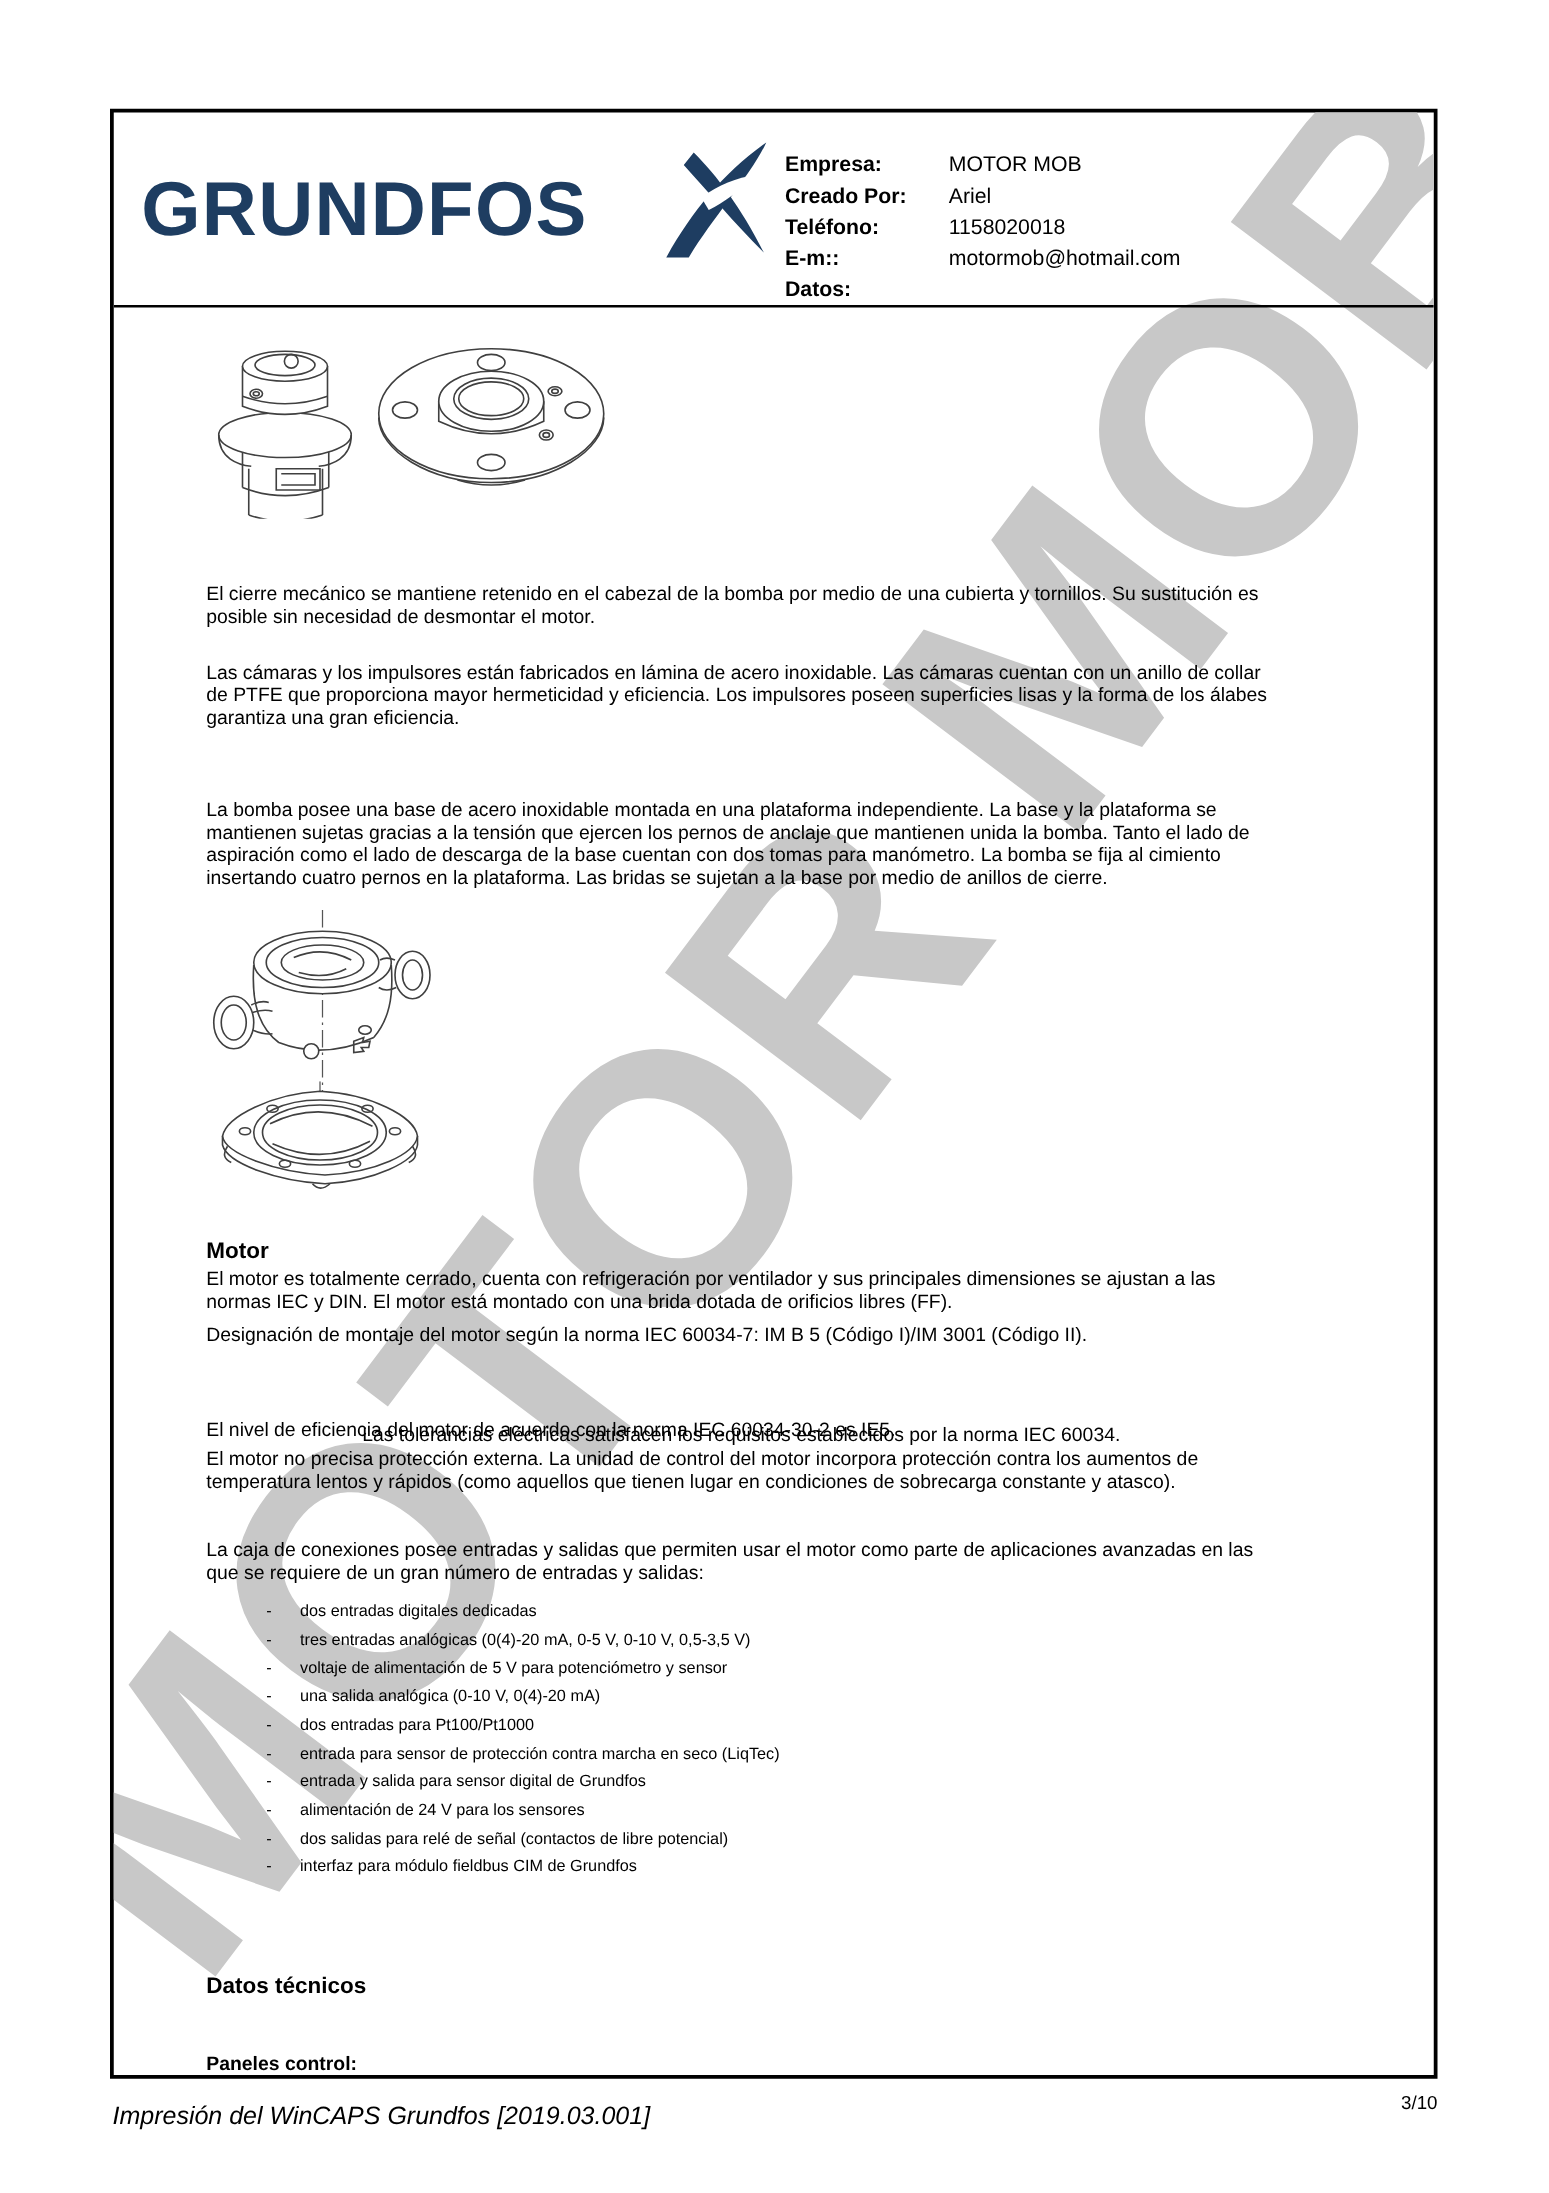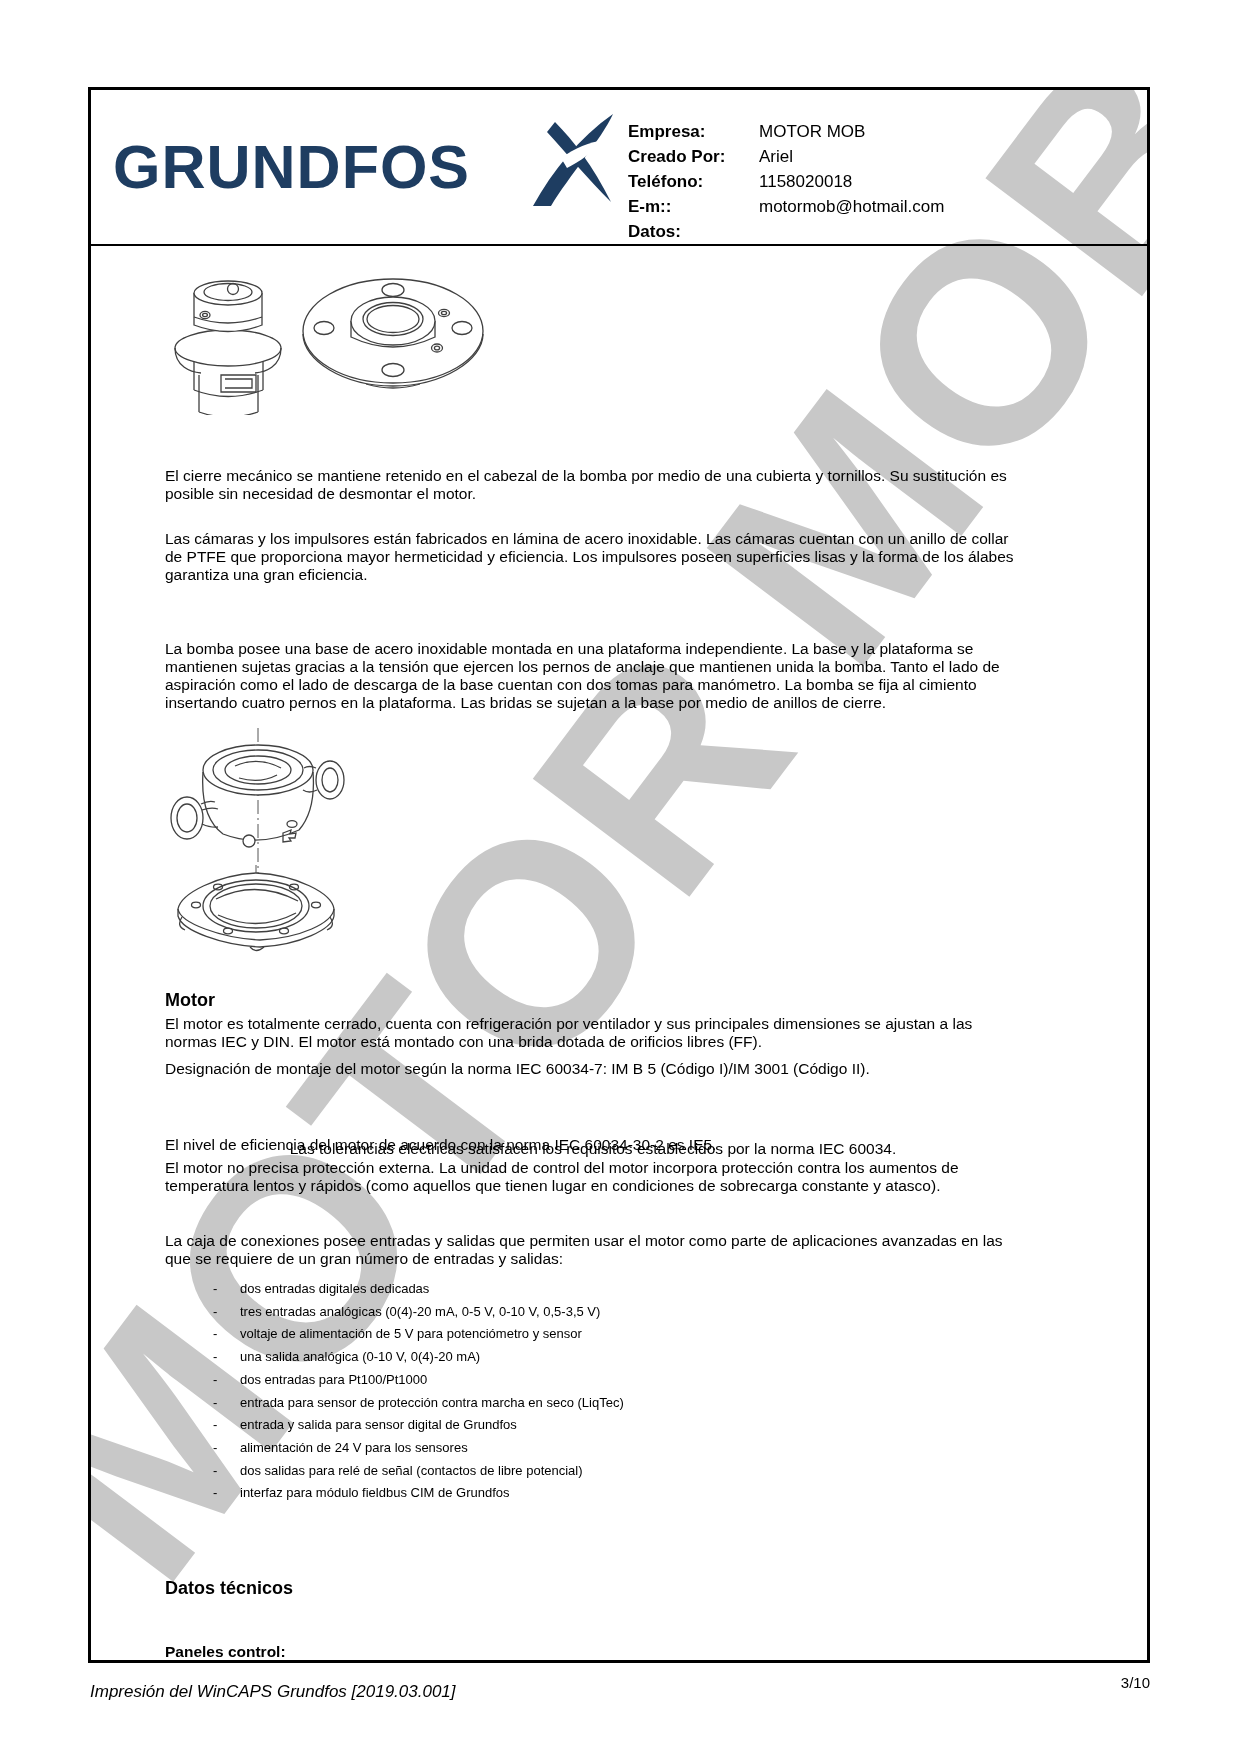--- a/index.html
+++ b/index.html
@@ -37,21 +37,21 @@
   .para{position:absolute;left:74px;width:856px;font-size:15.5px;line-height:18px;}
   .h-section{position:absolute;left:74px;font-size:18px;font-weight:bold;}
   .h-sub{position:absolute;left:74px;font-size:15.5px;font-weight:bold;}
   .bullets{position:absolute;left:122px;top:1168px;width:800px;
     font-size:13px;line-height:22.7px;list-style:none;}
   .bullets li{position:relative;padding-left:27px;}
   .bullets li::before{content:"-";position:absolute;left:0;}
   .drawing{position:absolute;}
   .drawing svg{display:block;}
   .footer-left{
-    position:absolute;left:90px;top:1682px;font-size:17px;font-style:italic;
+    position:absolute;left:90px;top:1682px;font-size:20px;font-style:italic;
   }
   .footer-page{
     position:absolute;right:89px;top:1674px;font-size:15px;
   }
   .ln{stroke:#404040;stroke-width:1.3;fill:none;}
   .lnw{stroke:#404040;stroke-width:1.3;fill:#fff;}
   .cl{stroke:#555;stroke-width:1;fill:none;stroke-dasharray:14 4 2 4;}
 </style>
 </head>
 <body>

